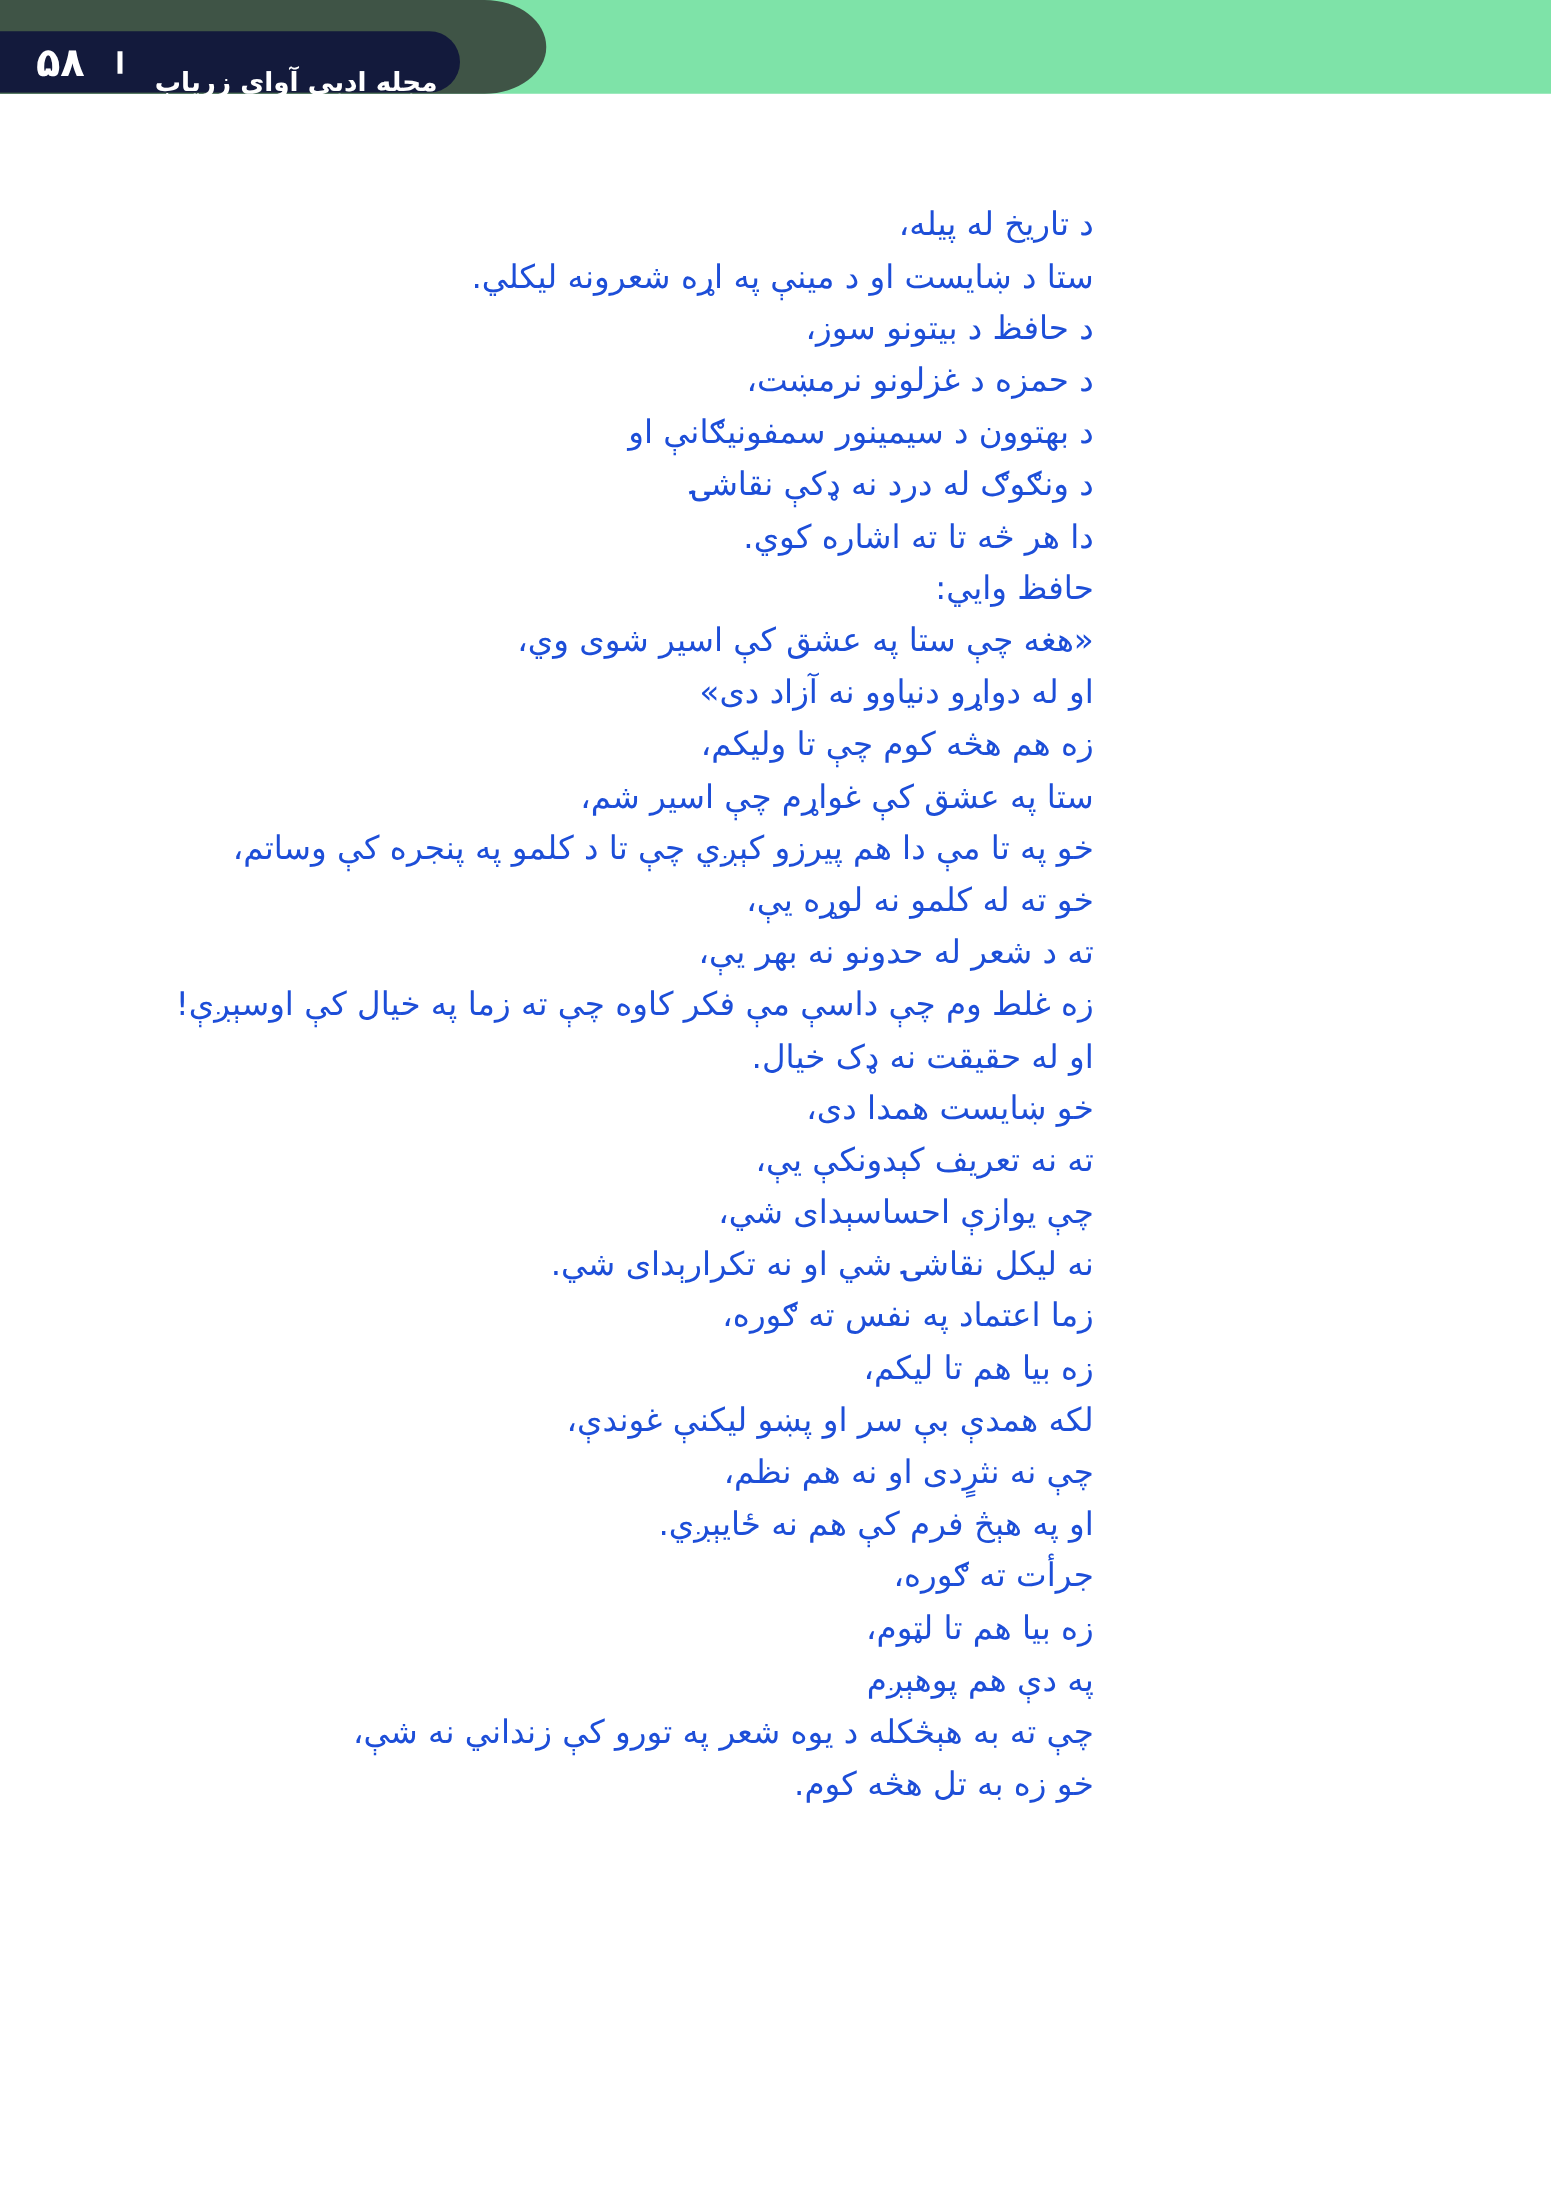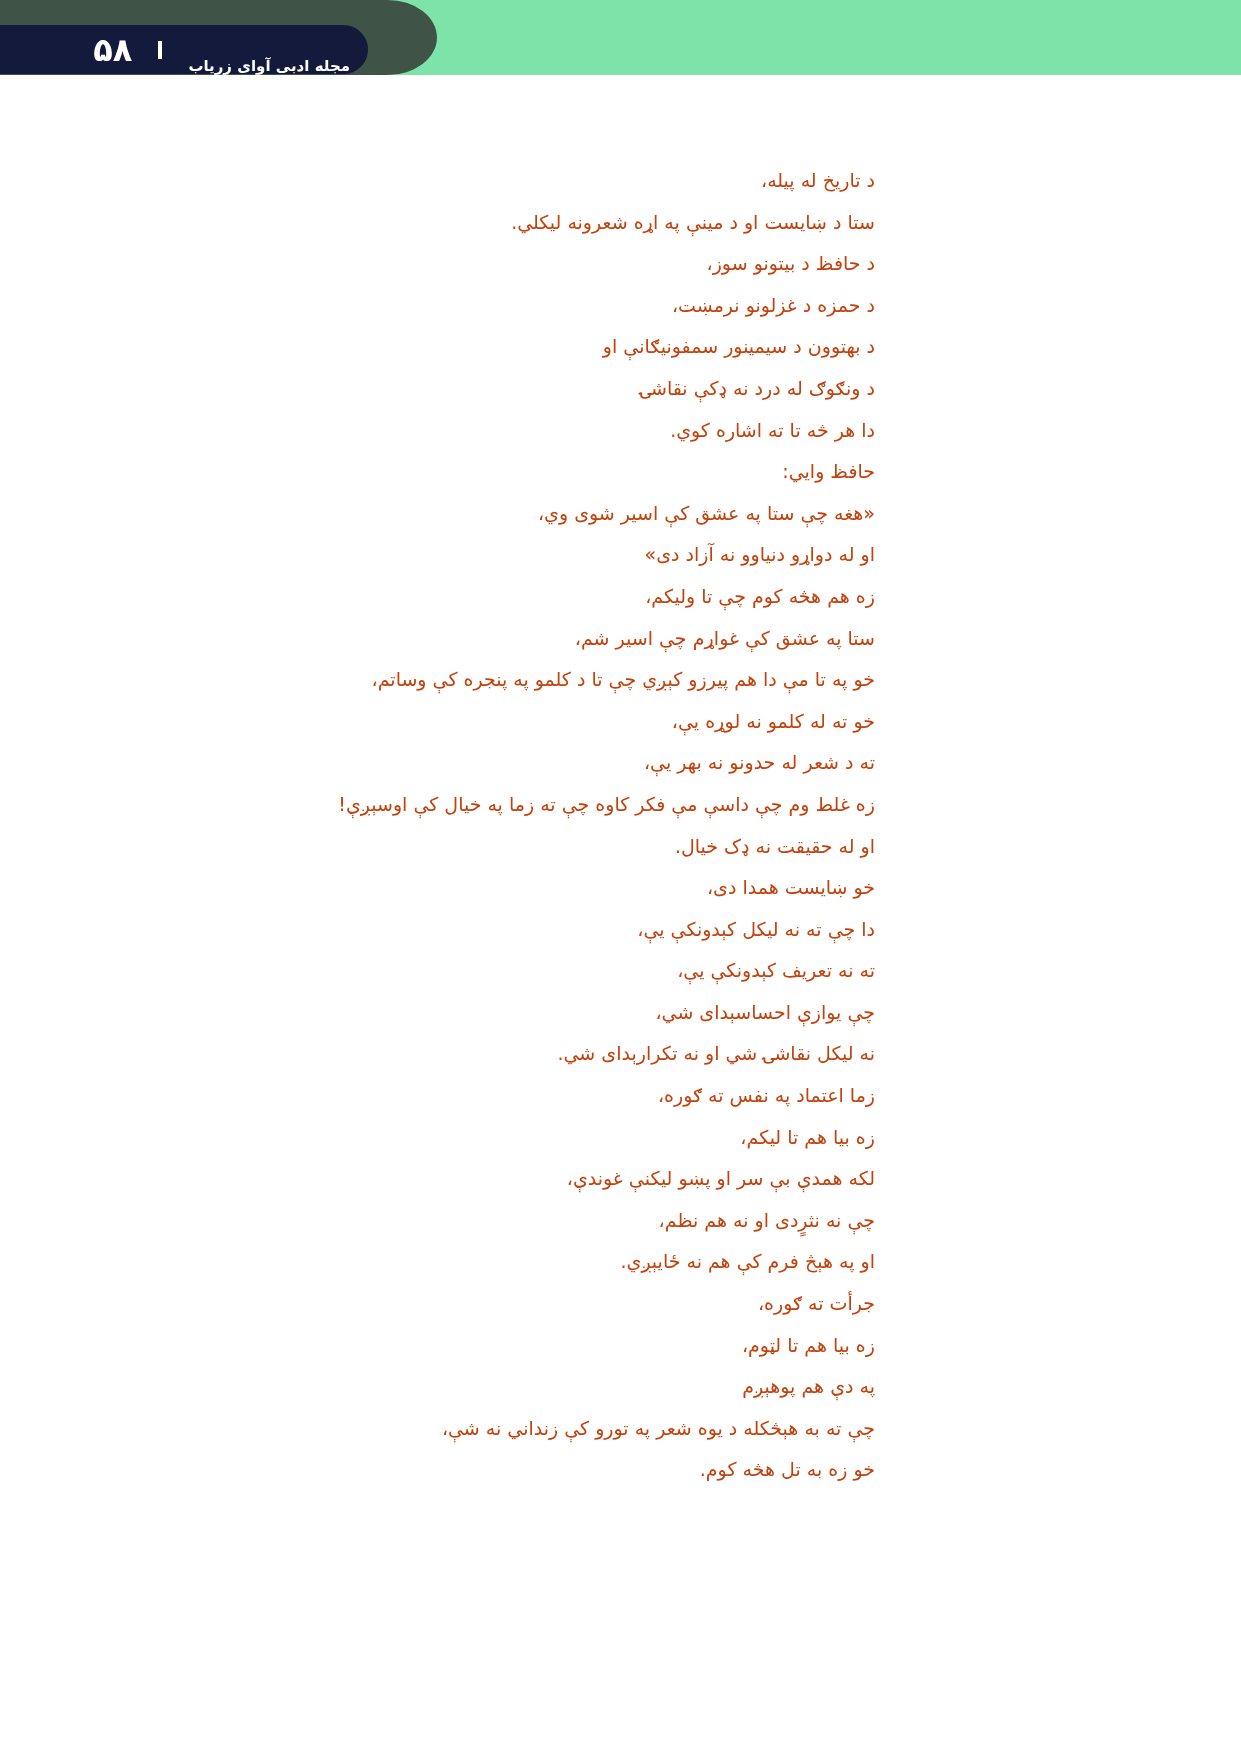--- a/index.html
+++ b/index.html
@@ -16,26 +16,26 @@
   }
   .navy-bar {
     position:absolute; left:0; top:25px; width:368px; height:49px; background:#131a3c;
     border-top-right-radius:26px; border-bottom-right-radius:26px;
     display:flex; align-items:center; direction:rtl; justify-content:flex-end;
   }
   .navy-inner {
     position:absolute; right:18px; top:0; height:49px; display:flex; align-items:center;
     direction:rtl; color:#ffffff; font-weight:bold;
   }
-  .mag-title { font-size:15px; white-space:nowrap;margin-top:32px; }
+  .mag-title { font-size:21px; white-space:nowrap;margin-top:32px; }
   .sep { width:4px; height:18px; background:#ffffff; margin:0 26px; }
   .page-num { font-size:32px; white-space:nowrap; }
   .poem {
     position:absolute; right:366px; top:160px; direction:rtl; text-align:right;
-    color:#c2410c; font-size:19px;
+    color:#1d4ed8; font-size:26px;
   }
   .poem-line { height:41.6px; line-height:41.6px; white-space:nowrap; }
 </style>
 </head>
 <body>
 
 <div class="top-band"></div>
 <div class="green-shape"></div>
 <div class="navy-bar">
   <div class="navy-inner">
@@ -57,21 +57,20 @@
     <div class="poem-line">«هغه چې ستا په عشق کې اسیر شوی وي،</div>
     <div class="poem-line">او له دواړو دنیاوو نه آزاد دی»</div>
     <div class="poem-line">زه هم هڅه کوم چې تا ولیکم،</div>
     <div class="poem-line">ستا په عشق کې غواړم چې اسیر شم،</div>
     <div class="poem-line">خو په تا مې دا هم پیرزو کېږي چې تا د کلمو په پنجره کې وساتم،</div>
     <div class="poem-line">خو ته له کلمو نه لوړه یې،</div>
     <div class="poem-line">ته د شعر له حدونو نه بهر یې،</div>
     <div class="poem-line">زه غلط وم چې داسې مې فکر کاوه چې ته زما په خیال کې اوسېږې!</div>
     <div class="poem-line">او له حقیقت نه ډک خیال.</div>
     <div class="poem-line">خو ښایست همدا دی،</div>
-    <div class="poem-line">دا چې ته نه لیکل کېدونکې یې،</div>
     <div class="poem-line">ته نه تعریف کېدونکې یې،</div>
     <div class="poem-line">چې یوازې احساسېدای شي،</div>
     <div class="poem-line">نه لیکل نقاشۍ شي او نه تکرارېدای شي.</div>
     <div class="poem-line">زما اعتماد په نفس ته ګوره،</div>
     <div class="poem-line">زه بیا هم تا لیکم،</div>
     <div class="poem-line">لکه همدې بې سر او پښو لیکنې غوندې،</div>
     <div class="poem-line">چې نه نثرٍدی او نه هم نظم،</div>
     <div class="poem-line">او په هېڅ فرم کې هم نه ځایېږي.</div>
     <div class="poem-line">جرأت ته ګوره،</div>
     <div class="poem-line">زه بیا هم تا لټوم،</div>

